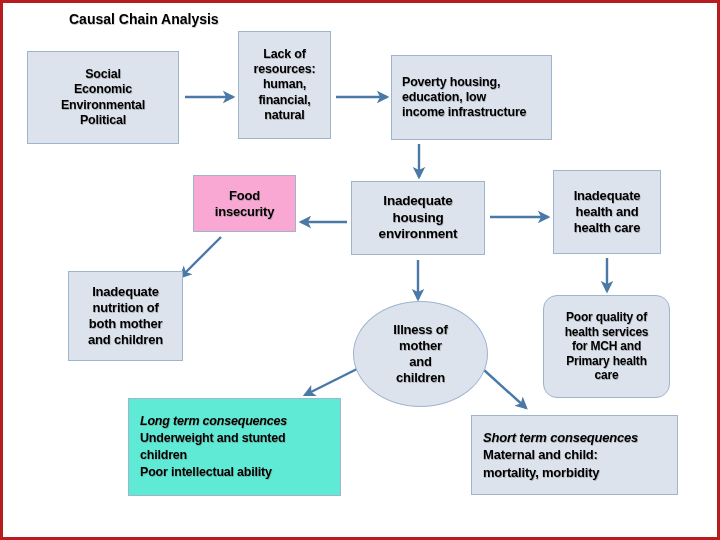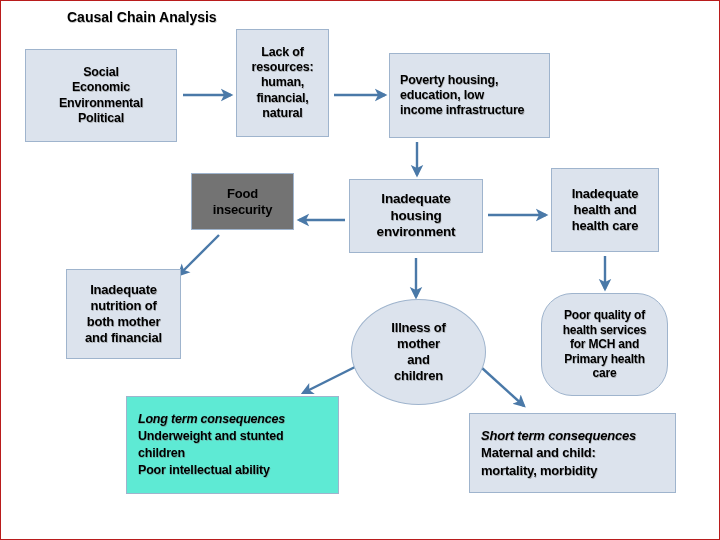--- a/index.html
+++ b/index.html
@@ -10,21 +10,21 @@
   }
   body {
     font-family: "Liberation Sans", sans-serif;
   }
   #canvas {
     position: relative;
     width: 720px;
     height: 540px;
     background: #ffffff;
     overflow: hidden;
-    border: 1px solid #b91c1c;
+    border: 3px solid #b91c1c;
     box-sizing: border-box;
   }
   .node {
     position: absolute;
     box-sizing: border-box;
     background: #dce3ed;
     border: 1px solid #9fb4cd;
     color: #000000;
     font-weight: bold;
     display: flex;
@@ -99,41 +99,41 @@
         <span class="ln">resources:</span>
         <span class="ln">human,</span>
         <span class="ln">financial,</span>
         <span class="ln">natural</span>
       </div>
       <div class="node left" style="left: 388px; top: 52px; width: 161px; height: 85px; font-size: 12.5px; background: rgb(220, 227, 237); border-color: rgb(159, 180, 205); color: rgb(0, 0, 0); padding: 0px 6px 0px 10px;">
         <span class="ln">Poverty  housing,</span>
         <span class="ln">education, low</span>
         <span class="ln">income infrastructure</span>
       </div>
-      <div class="node center" style="left: 190px; top: 172px; width: 103px; height: 57px; font-size: 13px; background: #737373; border-color: rgb(159, 180, 205); color: rgb(0, 0, 0); padding: 8px 5px;">
+      <div class="node center" style="left: 190px; top: 172px; width: 103px; height: 57px; font-size: 13px; background: #f9a8d4; border-color: rgb(159, 180, 205); color: rgb(0, 0, 0); padding: 8px 5px;">
         <span class="ln">Food</span>
         <span class="ln">insecurity</span>
       </div>
       <div class="node center" style="left: 348px; top: 178px; width: 134px; height: 74px; font-size: 13.5px; background: rgb(220, 227, 237); border-color: rgb(159, 180, 205); color: rgb(0, 0, 0); padding: 0px 5px;">
         <span class="ln">Inadequate</span>
         <span class="ln">housing</span>
         <span class="ln">environment</span>
       </div>
       <div class="node center" style="left: 550px; top: 167px; width: 108px; height: 84px; font-size: 13px; background: rgb(220, 227, 237); border-color: rgb(159, 180, 205); color: rgb(0, 0, 0); padding: 0px 5px;">
         <span class="ln">Inadequate</span>
         <span class="ln">health and</span>
         <span class="ln">health care</span>
       </div>
       <div class="node center" style="left: 65px; top: 268px; width: 115px; height: 90px; font-size: 13px; background: rgb(220, 227, 237); border-color: rgb(159, 180, 205); color: rgb(0, 0, 0); padding: 0px 5px;">
         <span class="ln">Inadequate</span>
         <span class="ln">nutrition of</span>
         <span class="ln">both mother</span>
-        <span class="ln">and financial</span>
+        <span class="ln">and children</span>
       </div>
-      <div class="node center rounded" style="left: 540px; top: 292px; width: 127px; height: 103px; font-size: 12px; background: rgb(220, 227, 237); border-color: rgb(159, 180, 205); color: rgb(0, 0, 0); padding: 0px 5px; border-radius: 31px;">
+      <div class="node center rounded" style="left: 540px; top: 292px; width: 127px; height: 103px; font-size: 12px; background: rgb(220, 227, 237); border-color: rgb(159, 180, 205); color: rgb(0, 0, 0); padding: 0px 5px;">
         <span class="ln">Poor quality of</span>
         <span class="ln">health services</span>
         <span class="ln">for MCH and</span>
         <span class="ln">Primary health</span>
         <span class="ln">care</span>
       </div>
       <div class="node center ellipse" style="left: 350px; top: 298px; width: 135px; height: 106px; font-size: 13px; background: rgb(220, 227, 237); border-color: rgb(159, 180, 205); color: rgb(0, 0, 0); padding: 0px 5px;">
         <span class="ln">Illness of</span>
         <span class="ln">mother</span>
         <span class="ln">and</span>

